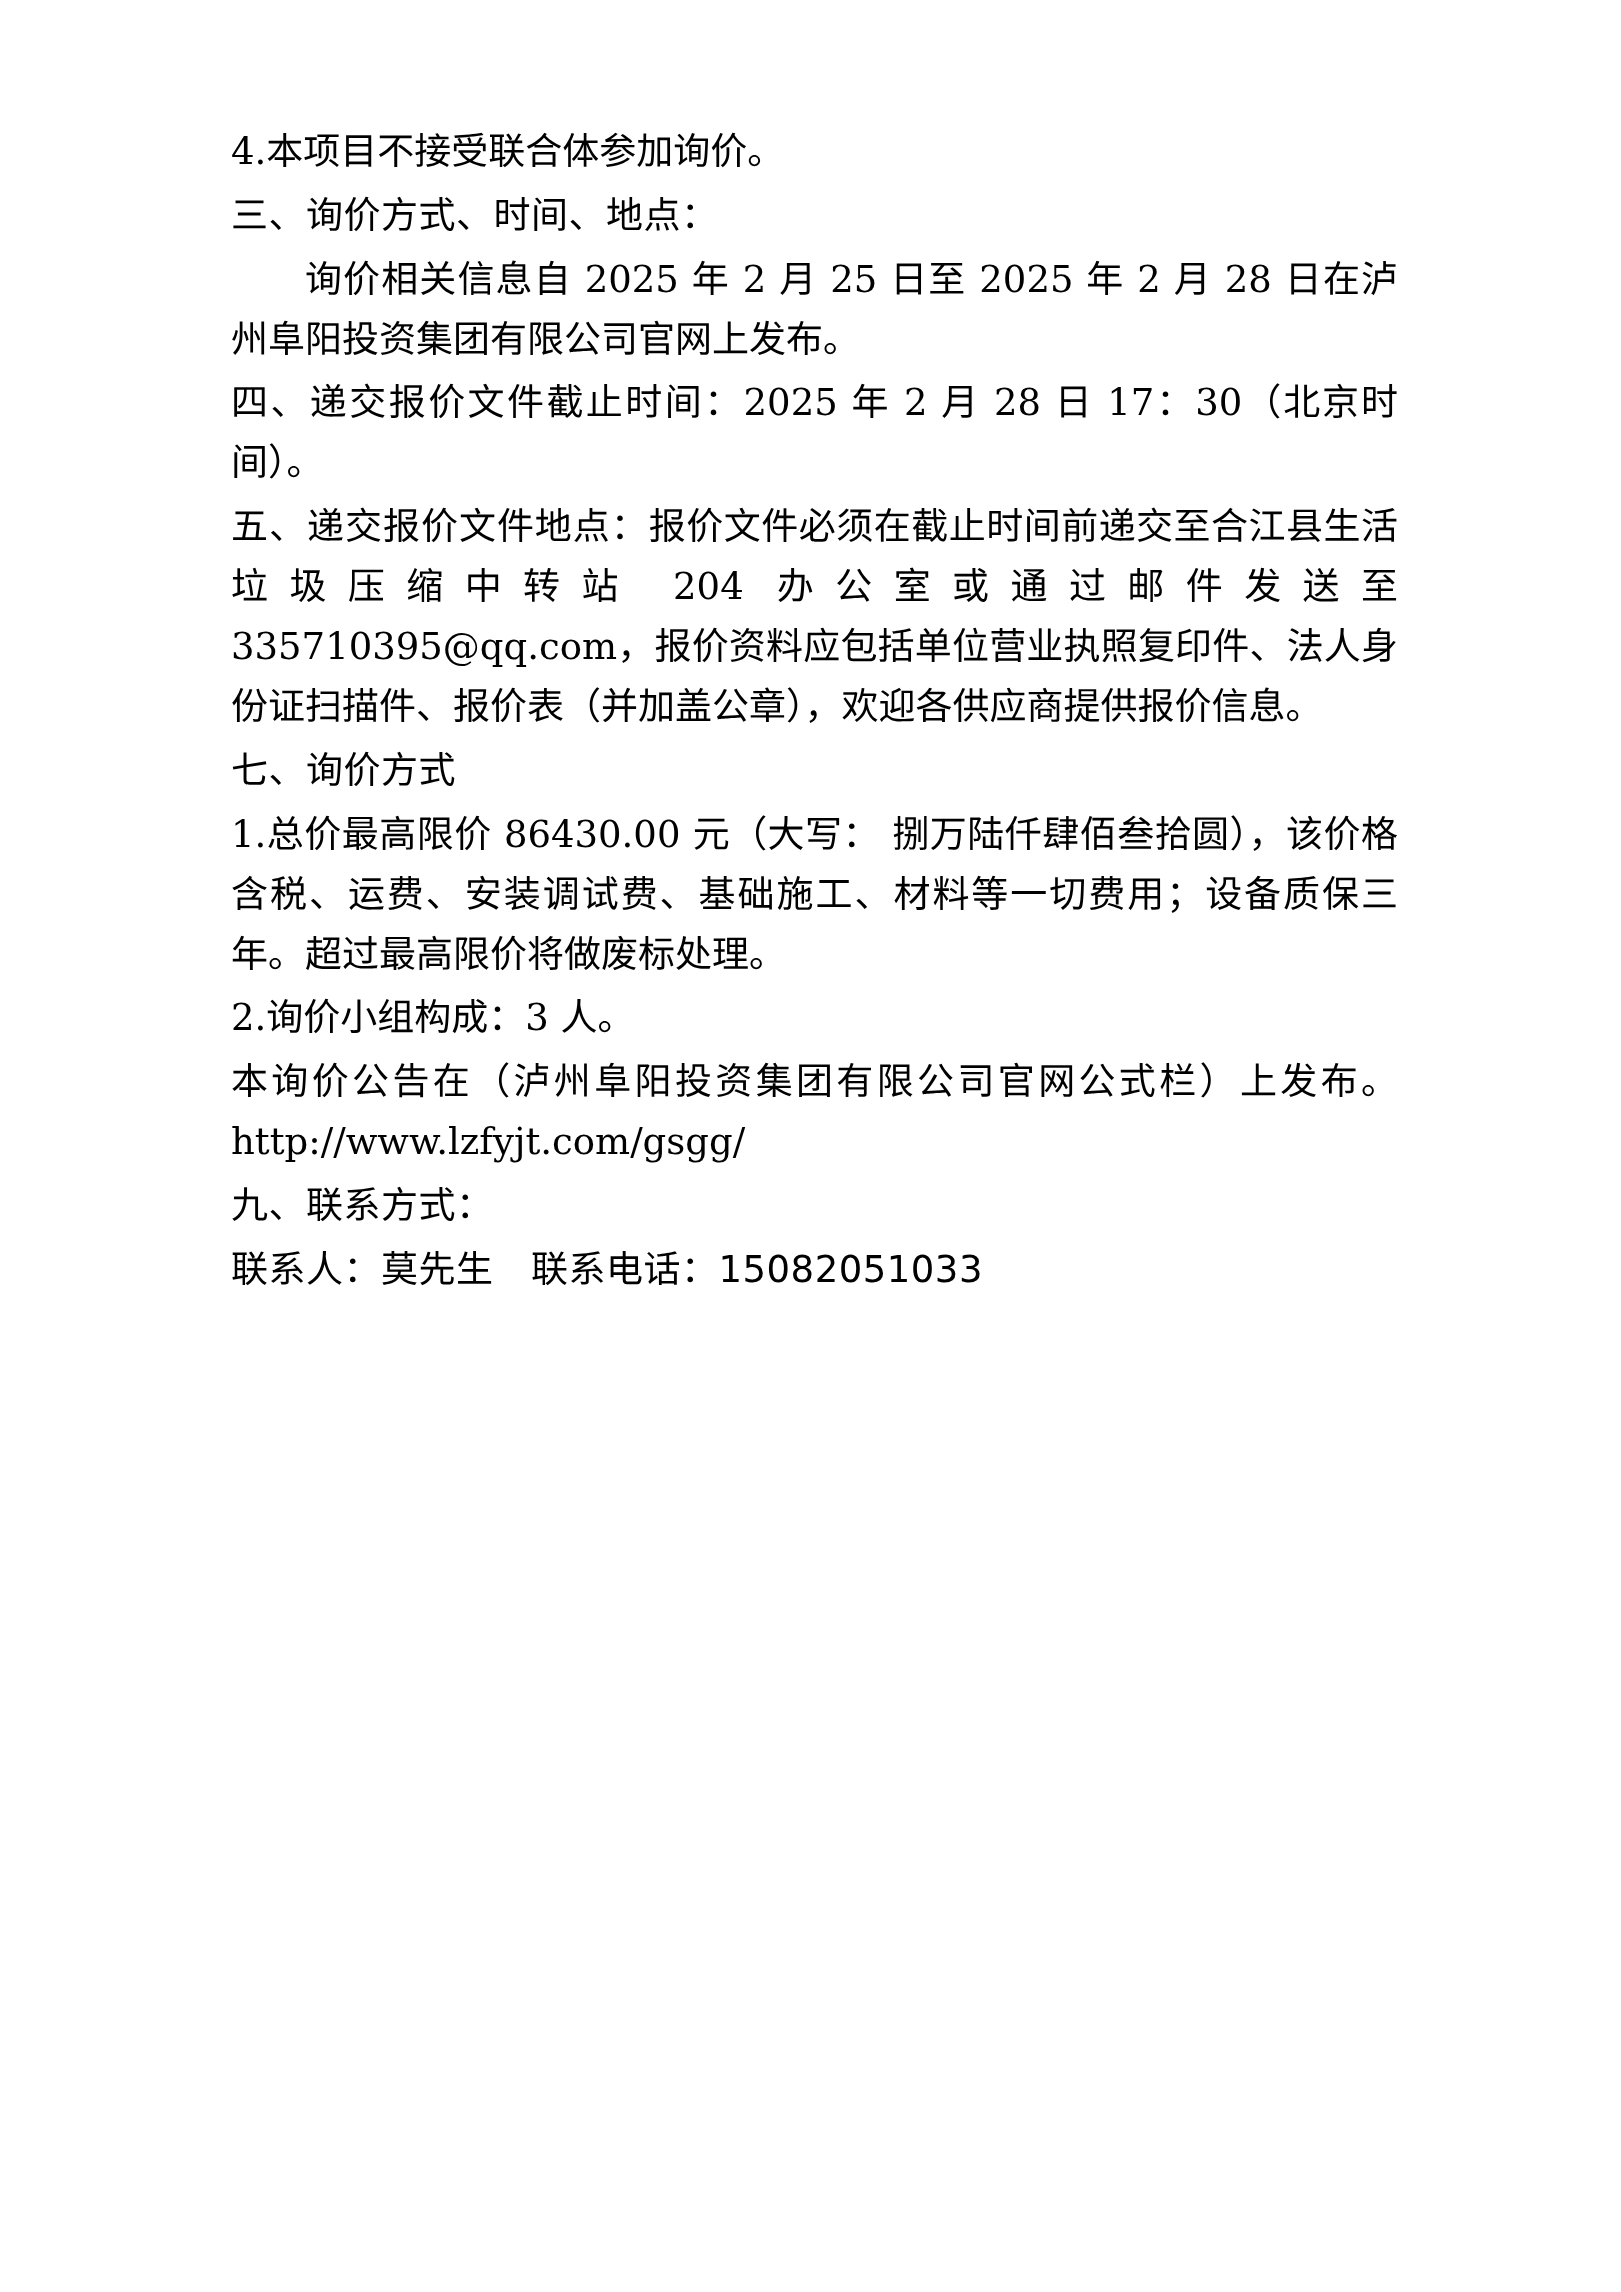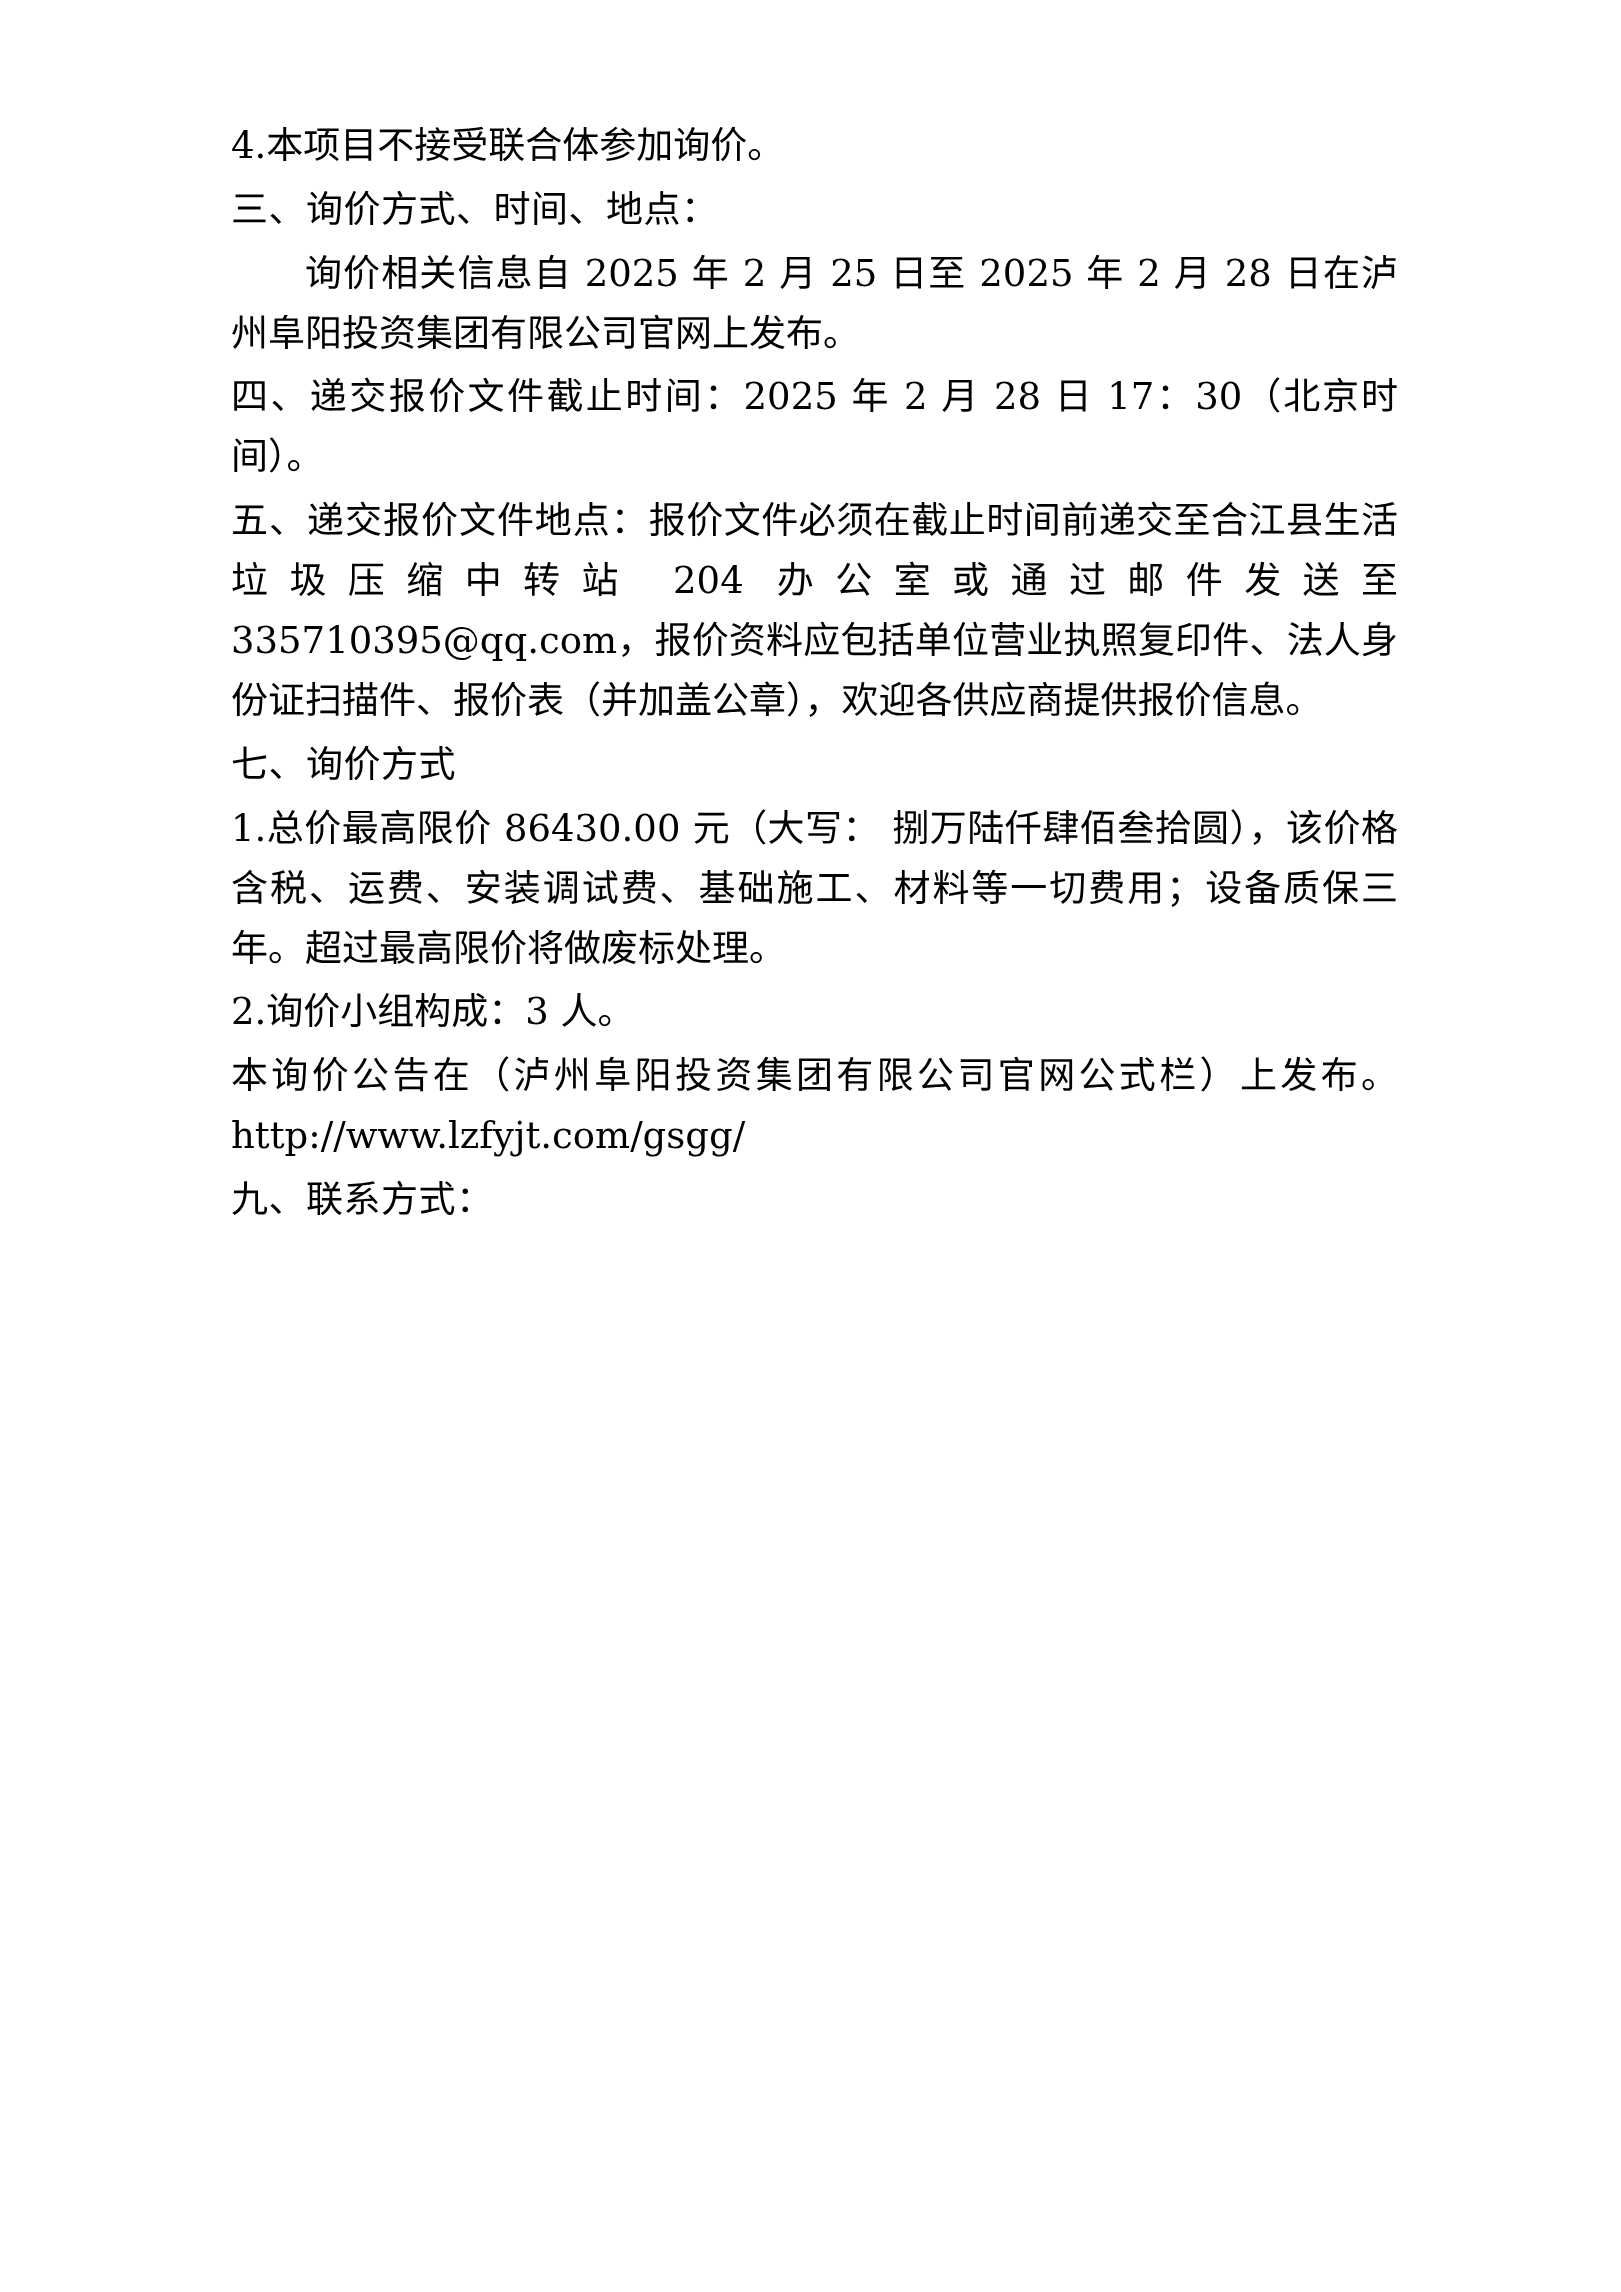--- a/index.html
+++ b/index.html
@@ -12,21 +12,21 @@
     width: 1621px;
     height: 2293px;
     position: relative;
     font-family: "DejaVu Serif", "Liberation Serif", serif;
     color: #000000;
     -webkit-font-smoothing: antialiased;
   }
   .page {
     position: absolute;
     left: 0;
-    top: 2px;
+    top: 8px;
     width: 1621px;
     height: 2151px;
     box-sizing: border-box;
     padding: 114px 223px 0 231px;
   }
   .doc-body {
     font-size: 37px;
     line-height: 1.62;
     text-align: justify;
     text-justify: inter-ideograph;
@@ -77,16 +77,17 @@
     <p class="para blk">1.总价最高限价 86430.00 元（大写： 捌万陆仟肆佰叁拾圆），该价格含税、运费、安装调试费、基础施工、材料等一切费用；设备质保三年。超过最高限价将做废标处理。</p>
 
     <p class="para blk">2.询价小组构成：3 人。</p>
 
 
 
     <p class="para blk">本询价公告在（泸州阜阳投资集团有限公司官网公式栏）上发布。http://www.lzfyjt.com/gsgg/</p>
 
     <p class="heading blk">九、联系方式：</p>
 
+    <p class="heading blk">联系人：莫先生　联系电话：15082051033</p>
 
   </div>
 </div>
 
 
 </body></html>

